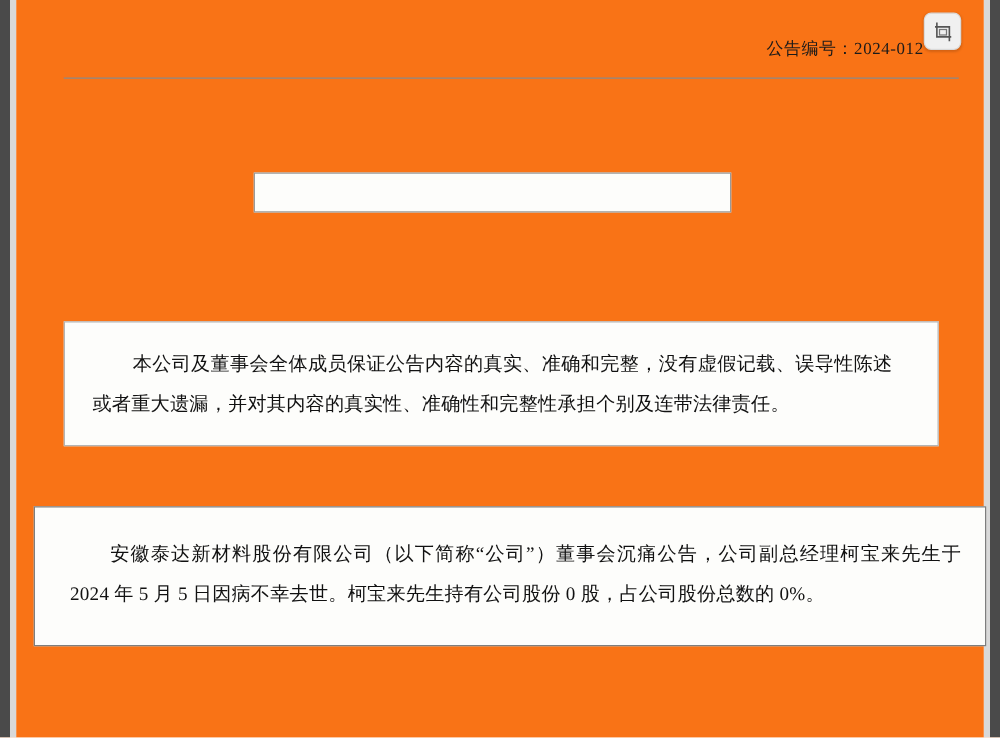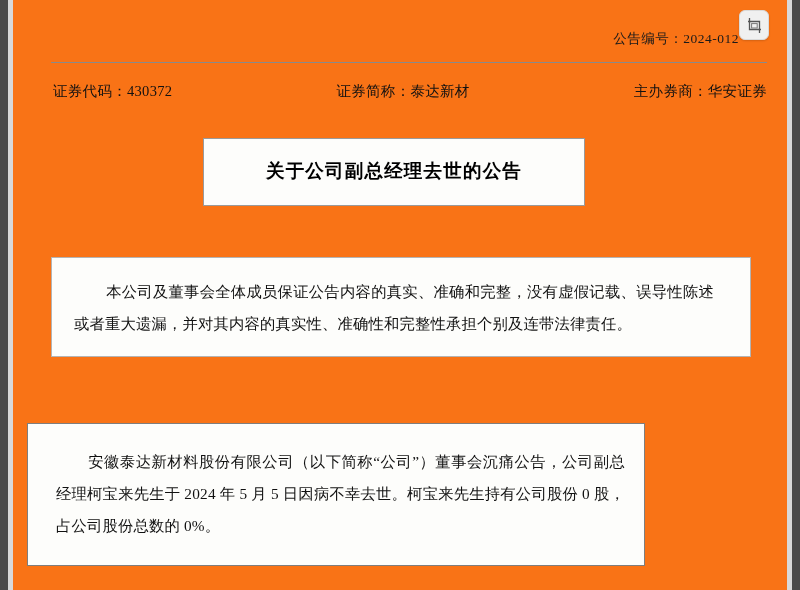--- a/index.html
+++ b/index.html
@@ -120,22 +120,22 @@
   }
   .box1 {
     left: 38px;
     top: 257px;
     width: 700px;
     border: 1px solid #b4b4b4;
     padding: 18px 36px 16px 22px;
   }
   .box2 {
     left: 14px;
-    top: 423px;
-    width: 618px;
+    top: 405px;
+    width: 762px;
     border: 1px solid #7e7e7e;
     padding: 22px 19px 24px 28px;
   }
   .ptext {
     font-size: 15.3px;
     line-height: 2.08;
     color: #111;
     text-align: justify;
     text-justify: inter-ideograph;
     letter-spacing: 0.2px;
@@ -159,28 +159,22 @@
         <path d="M2 4.5 H13.5 V16" fill="none" stroke="#555" stroke-width="1.3"></path>
         <path d="M15 12.5 H3.5 V1" fill="none" stroke="#555" stroke-width="1.3"></path>
         <rect x="5.6" y="6.6" width="5.6" height="4.4" fill="none" stroke="#777" stroke-width="1"></rect>
       </svg>
     </div>
 
     <div class="notice-no">公告编号：2024-012</div>
 
     <div class="hr"></div>
 
-    <div class="codes-row">
-      <span>证券代码：430372</span>
-      <span>证券简称：泰达新材</span>
-      <span>主办券商：华安证券</span>
-    </div>
 
     <div class="title-box">
-      <div class="title-line">关于公司副总经理去世的公告</div>
     </div>
 
     <div class="para-box box1">
       <div class="ptext indent">本公司及董事会全体成员保证公告内容的真实、准确和完整，没有虚假记载、误导性陈述或者重大遗漏，并对其内容的真实性、准确性和完整性承担个别及连带法律责任。</div>
     </div>
 
     <div class="para-box box2">
       <div class="ptext indent">安徽泰达新材料股份有限公司（以下简称“公司”）董事会沉痛公告，公司副总经理柯宝来先生于 2024 年 5 月 5 日因病不幸去世。柯宝来先生持有公司股份 0 股，占公司股份总数的 0%。</div>
     </div>
 

